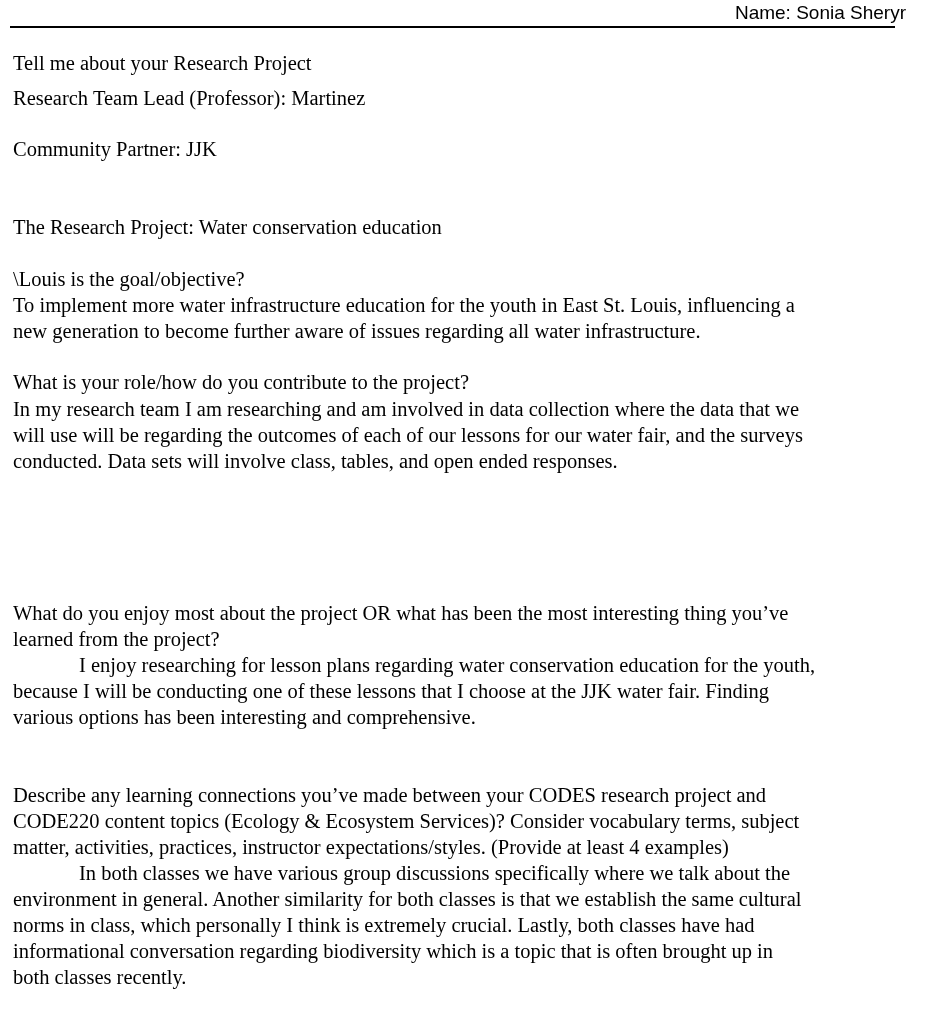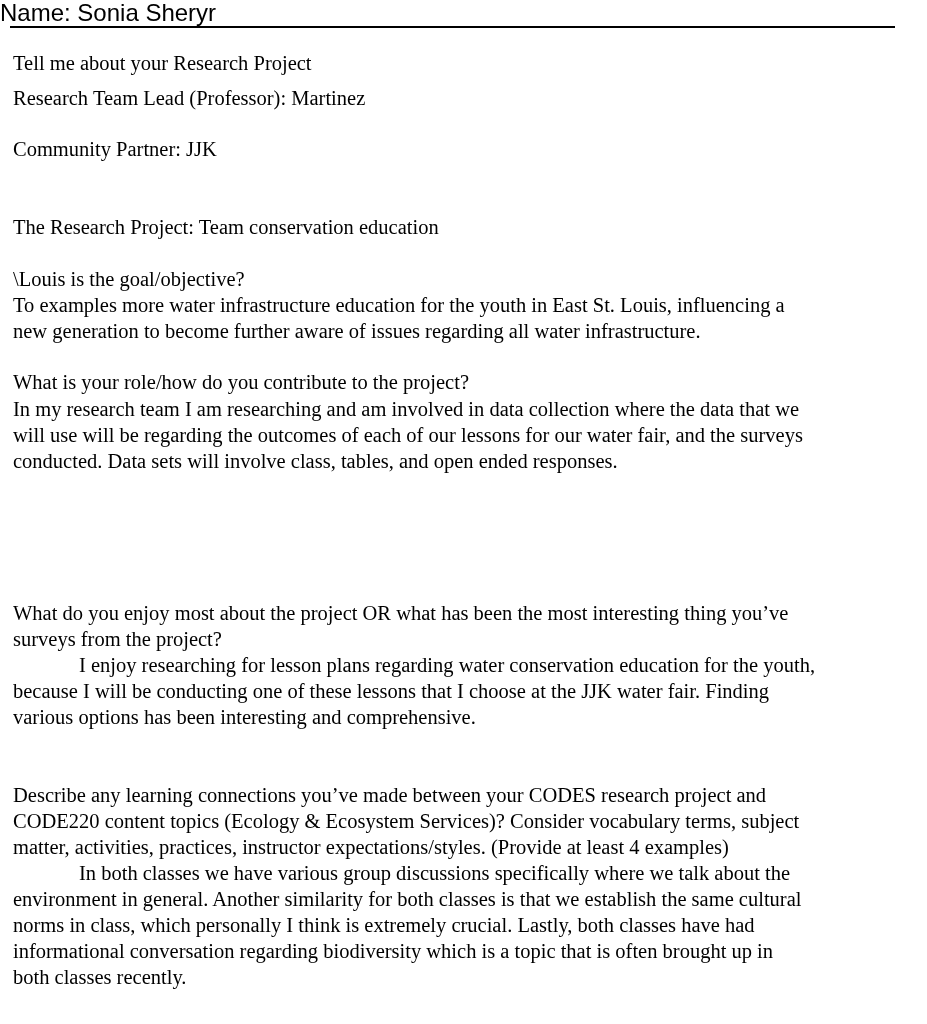--- a/index.html
+++ b/index.html
@@ -13,23 +13,23 @@
       position: relative;
       overflow: hidden;
       color: #000000;
     }
     .header-name {
       position: absolute;
       left: 0;
       width: 906px;
       top: 0;
       height: 26px;
-      text-align: left;
+      text-align: right;
       font-family: "Liberation Sans", sans-serif;
-      font-size: 24px;
+      font-size: 19px;
       line-height: 26px;
     }
     .header-rule {
       position: absolute;
       left: 10px;
       top: 26px;
       width: 885px;
       height: 0;
       border-top: 2.5px solid #000000;
     }
@@ -55,33 +55,33 @@
 <div>
   <div class="header-name">Name: Sonia Sheryr</div>
   <div class="header-rule"></div>
 </div>
 
 <div class="doc">
 
   <div class="line" style="top:50px">Tell me about your Research Project</div>
   <div class="line" style="top:85px">Research Team Lead (Professor): Martinez</div>
   <div class="line" style="top:136px">Community Partner: JJK</div>
-  <div class="line" style="top:214px">The Research Project: Team conservation education</div>
+  <div class="line" style="top:214px">The Research Project: Water conservation education</div>
 
   <div class="line" style="top:266px">\Louis is the goal/objective?</div>
-  <div class="line" style="top:292px">To examples more water infrastructure education for the youth in East St. Louis, influencing a</div>
+  <div class="line" style="top:292px">To implement more water infrastructure education for the youth in East St. Louis, influencing a</div>
   <div class="line" style="top:318px">new generation to become further aware of issues regarding all water infrastructure.</div>
 
   <div class="line" style="top:369px">What is your role/how do you contribute to the project?</div>
   <div class="line" style="top:396px">In my research team I am researching and am involved in data collection where the data that we</div>
   <div class="line" style="top:422px">will use will be regarding the outcomes of each of our lessons for our water fair, and the surveys</div>
   <div class="line" style="top:448px">conducted. Data sets will involve class, tables, and open ended responses.</div>
 
   <div class="line" style="top:600px">What do you enjoy most about the project OR what has been the most interesting thing you’ve</div>
-  <div class="line" style="top:626px">surveys from the project?</div>
+  <div class="line" style="top:626px">learned from the project?</div>
   <div class="line indent" style="top:652px">I enjoy researching for lesson plans regarding water conservation education for the youth,</div>
   <div class="line" style="top:678px">because I will be conducting one of these lessons that I choose at the JJK water fair. Finding</div>
   <div class="line" style="top:704px">various options has been interesting and comprehensive.</div>
 
   <div class="line" style="top:782px">Describe any learning connections you’ve made between your CODES research project and</div>
   <div class="line" style="top:808px">CODE220 content topics (Ecology &amp; Ecosystem Services)? Consider vocabulary terms, subject</div>
   <div class="line" style="top:834px">matter, activities, practices, instructor expectations/styles. (Provide at least 4 examples)</div>
   <div class="line indent" style="top:860px">In both classes we have various group discussions specifically where we talk about the</div>
   <div class="line" style="top:886px">environment in general. Another similarity for both classes is that we establish the same cultural</div>
   <div class="line" style="top:912px">norms in class, which personally I think is extremely crucial. Lastly,  both classes have had</div>

